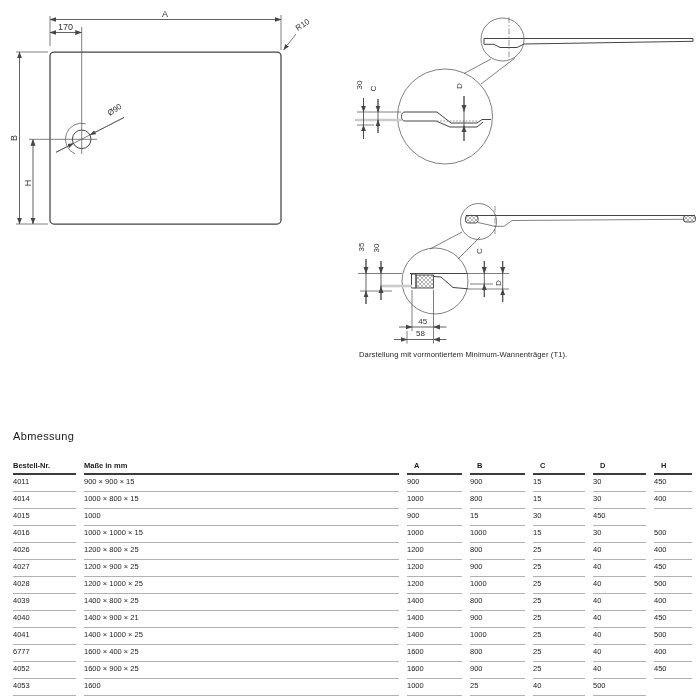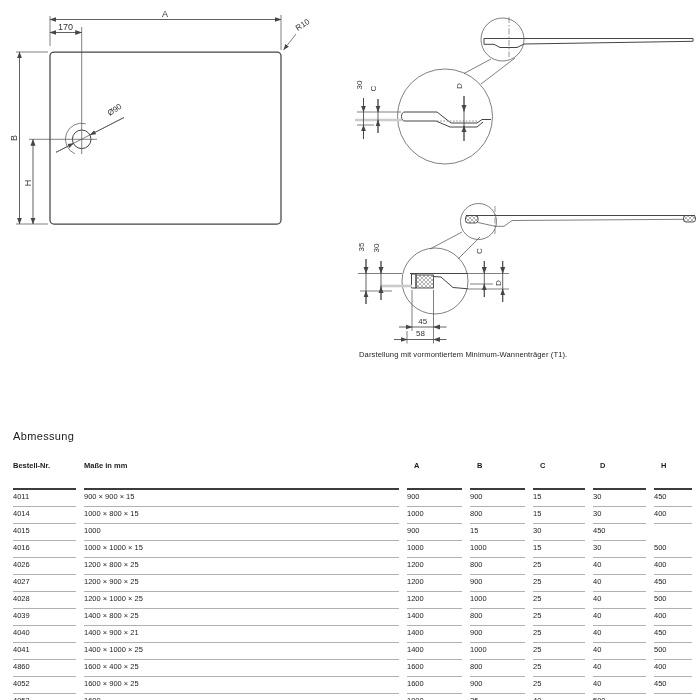--- a/index.html
+++ b/index.html
@@ -30,21 +30,21 @@
   }
   .dtable{position:absolute;left:13px;top:458px;width:679px;}
   .thead,.trow{
     display:grid;
     grid-template-columns:63px 315px 55px 55px 52px 53px 38px;
     column-gap:8px;
   }
   .thead .cell{
     height:11.5px;border-bottom:2px solid #3c3c3c;
     font-size:7.5px;font-weight:700;color:#1b1b1b;
-    display:flex;align-items:flex-end;padding-bottom:18px;box-sizing:content-box;
+    display:flex;align-items:flex-end;padding-bottom:3px;box-sizing:content-box;
   }
   .thead .cell.letter{padding-left:7px;}
   .trow .cell{
     height:13.42px;border-bottom:1px solid #b1b1b1;
     font-size:7.5px;font-weight:400;color:#1b1b1b;
     padding-top:2.6px;box-sizing:content-box;
     white-space:nowrap;overflow:hidden;
   }
 </style>
 </head>
@@ -264,21 +264,21 @@
       <div class="trow">
         <div class="cell">4041</div>
         <div class="cell">1400 × 1000 × 25</div>
         <div class="cell">1400</div>
         <div class="cell">1000</div>
         <div class="cell">25</div>
         <div class="cell">40</div>
         <div class="cell">500</div>
       </div>
       <div class="trow">
-        <div class="cell">4860</div>
+        <div class="cell">6777</div>
         <div class="cell">1600 × 400 × 25</div>
         <div class="cell">1600</div>
         <div class="cell">800</div>
         <div class="cell">25</div>
         <div class="cell">40</div>
         <div class="cell">400</div>
       </div>
       <div class="trow">
         <div class="cell">4052</div>
         <div class="cell">1600 × 900 × 25</div>

